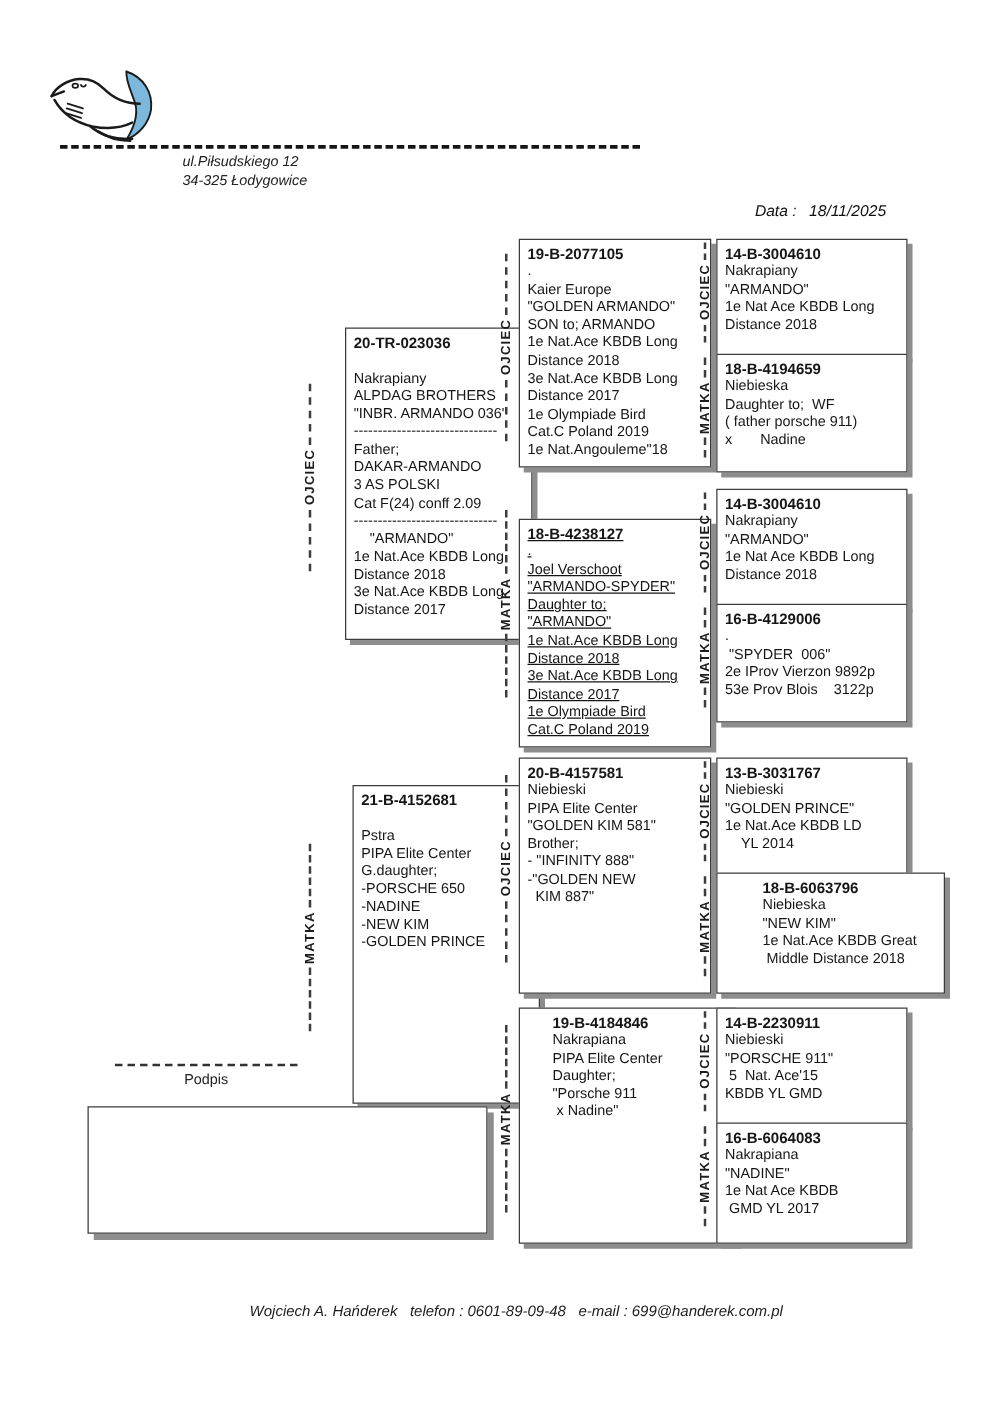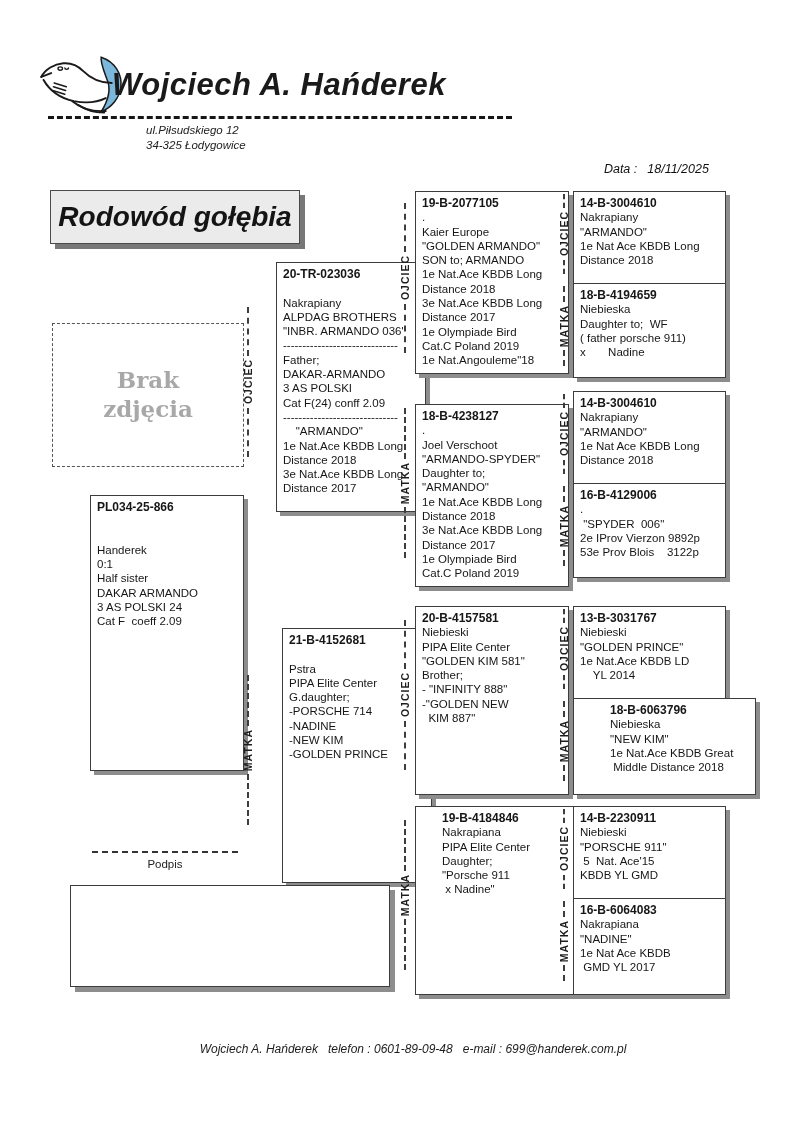--- a/index.html
+++ b/index.html
@@ -101,46 +101,31 @@
         <path d="M38 22 a2.5 2 0 1 0 5 0" stroke-width="1.8"></path>
         <path d="M24 42 L40 47" stroke-width="2"></path>
         <path d="M23 47 L39 52" stroke-width="2"></path>
         <path d="M22 52 L38 57" stroke-width="2"></path>
         <path d="M10 38 C18 52 32 62 50 66 C66 69 80 68 92 62"></path>
         <path d="M48 66 C60 76 76 80 92 79"></path>
         <path d="M56 71 C66 78 78 81 90 81"></path>
       </g>
     </svg>
   </div>
-  <div class="brand-name">Wojciech A. Hańderek</div>
   <div class="brand-rule"></div>
   <div class="brand-address">
     <div>ul.Piłsudskiego 12</div>
     <div>34-325 Łodygowice</div>
   </div>
   <div class="date-line">
     <span>Data :</span><span class="v">18/11/2025</span>
   </div>
 
-  <div class="title-box">Rodowód gołębia</div>
-
-  <div class="photo-box">Brak
-zdjęcia</div>
-
-  <div class="pbox" style="left:90px; top:495px; width:140px; height:266px;">
-    <div class="ring">PL034-25-866</div>
-    <div class="body">
-
-Handerek
-0:1
-Half sister
-DAKAR ARMANDO
-3 AS POLSKI 24
-Cat F  coeff 2.09</div>
-  </div>
+
+
 
   <div class="pbox" style="left:256px; top:262px; width:136px; height:240px;margin-left:20px;">
     <div class="ring">20-TR-023036</div>
     <div class="body">
 Nakrapiany
 ALPDAG BROTHERS
 "INBR. ARMANDO 036"
 ------------------------------
 Father;
 DAKAR-ARMANDO
@@ -152,41 +137,41 @@
 Distance 2018
 3e Nat.Ace KBDB Long
 Distance 2017</div>
   </div>
   <div class="pbox" style="left:256px; top:628px; width:136px; height:245px;margin-left:26px;">
     <div class="ring">21-B-4152681</div>
     <div class="body">
 Pstra
 PIPA Elite Center
 G.daughter;
--PORSCHE 714
+-PORSCHE 650
 -NADINE
 -NEW KIM
 -GOLDEN PRINCE</div>
   </div>
 
   <div class="pbox" style="left:415px; top:191px; width:140px; height:173px;">
     <div class="ring">19-B-2077105</div>
     <div class="body">.
 Kaier Europe
 "GOLDEN ARMANDO"
 SON to; ARMANDO
 1e Nat.Ace KBDB Long
 Distance 2018
 3e Nat.Ace KBDB Long
 Distance 2017
 1e Olympiade Bird
 Cat.C Poland 2019
 1e Nat.Angouleme"18</div>
   </div>
-  <div class="pbox" style="left:415px; top:404px; width:140px; height:173px;">
+  <div class="pbox" style="left:415px; top:415px; width:140px; height:173px;text-decoration:underline;">
     <div class="ring">18-B-4238127</div>
     <div class="body">.
 Joel Verschoot
 "ARMANDO-SPYDER"
 Daughter to;
 "ARMANDO"
 1e Nat.Ace KBDB Long
 Distance 2018
 3e Nat.Ace KBDB Long
 Distance 2017

